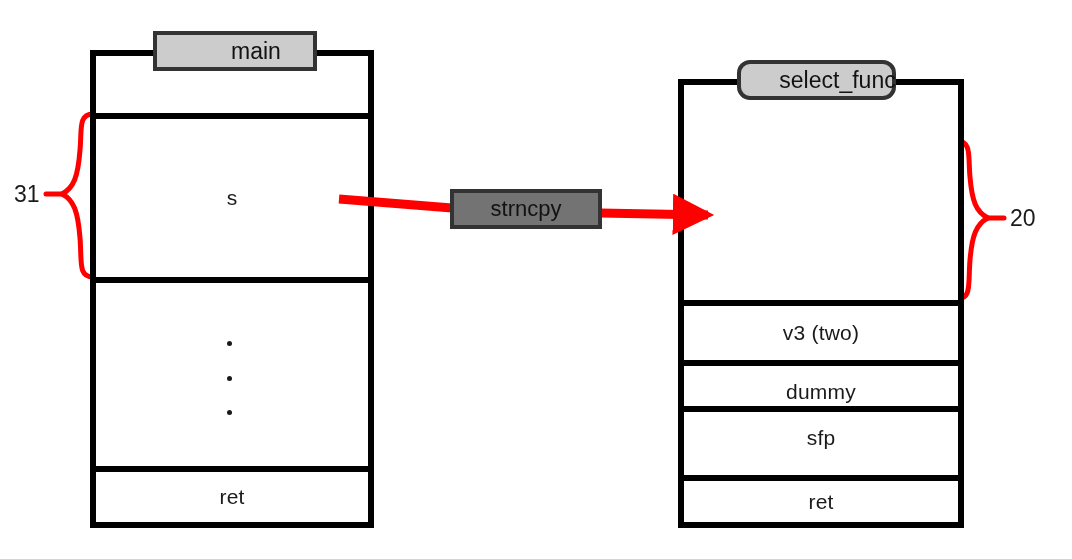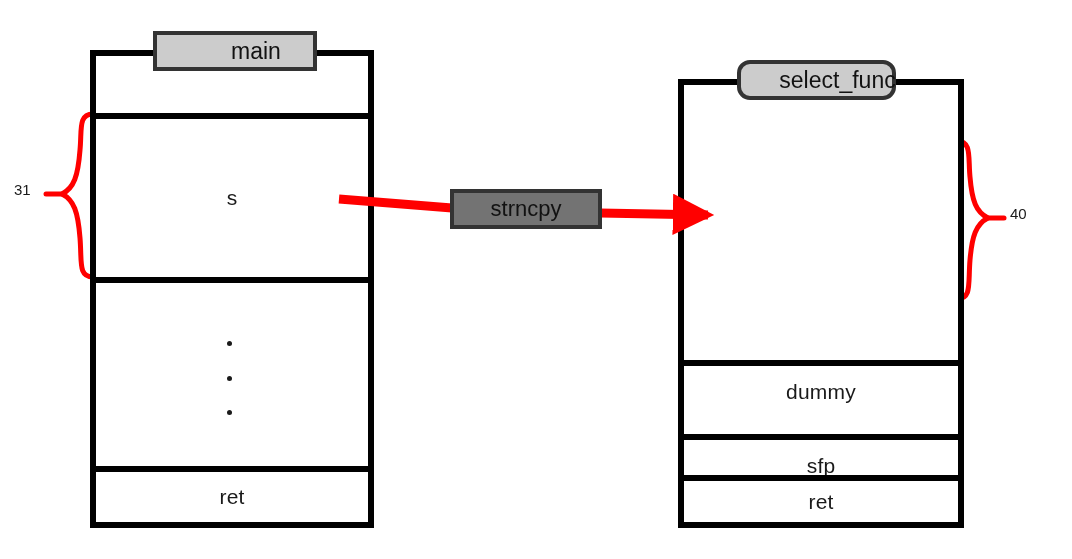--- a/index.html
+++ b/index.html
@@ -90,21 +90,21 @@
     justify-content: center;
     font-size: 22px;
     color: #121212;
     white-space: nowrap;
     z-index: 6;
   }
 
   
   .brace-num {
     position: absolute;
-    font-size: 15px;
+    font-size: 23px;
     color: #1a1a1a;
     white-space: nowrap;
   }
 
   svg.overlay {
     position: absolute;
     left: 0; top: 0;
     width: 1072px;
     height: 559px;
     overflow: visible;
@@ -162,26 +162,29 @@
     </div>
   </div>
 
   <div class="stack" style="left:678px; top:79px; width:286px; height:449px; z-index:3;">
 
     <div class="cell" style="top:0px; height:54px; width:274px;">
       <span></span>
     </div>
 
 
+    <div class="cell top-rule" style="top:215px; height:60px; width:274px;">
+      <span>v3 (two)</span>
+    </div>
 
     <div class="cell top-rule" style="top:275px; height:58px; width:274px;">
       <span>dummy</span>
     </div>
 
-    <div class="cell top-rule" style="top:321px; height:57px; width:274px;margin-top:28px;">
+    <div class="cell top-rule" style="top:321px; height:57px; width:274px;">
       <span>sfp</span>
     </div>
 
     <div class="cell top-rule" style="top:390px; height:47px; width:274px;">
       <span>ret</span>
     </div>
   </div>
 
   <svg class="overlay over" viewBox="0 0 1072 559" xmlns="http://www.w3.org/2000/svg">
     <defs>
@@ -205,16 +208,16 @@
 
   <div class="calltag" style="left:450px; top:189px; width:152px; height:40px;">
     <span>strncpy</span>
   </div>
 
   <div class="brace-num" style="left:14px; top:181px;">
     <span>31</span>
   </div>
 
   <div class="brace-num" style="left:1010px; top:205px;">
-    <span>40</span>
+    <span>20</span>
   </div>
 
 </div>
 
 </body></html>

